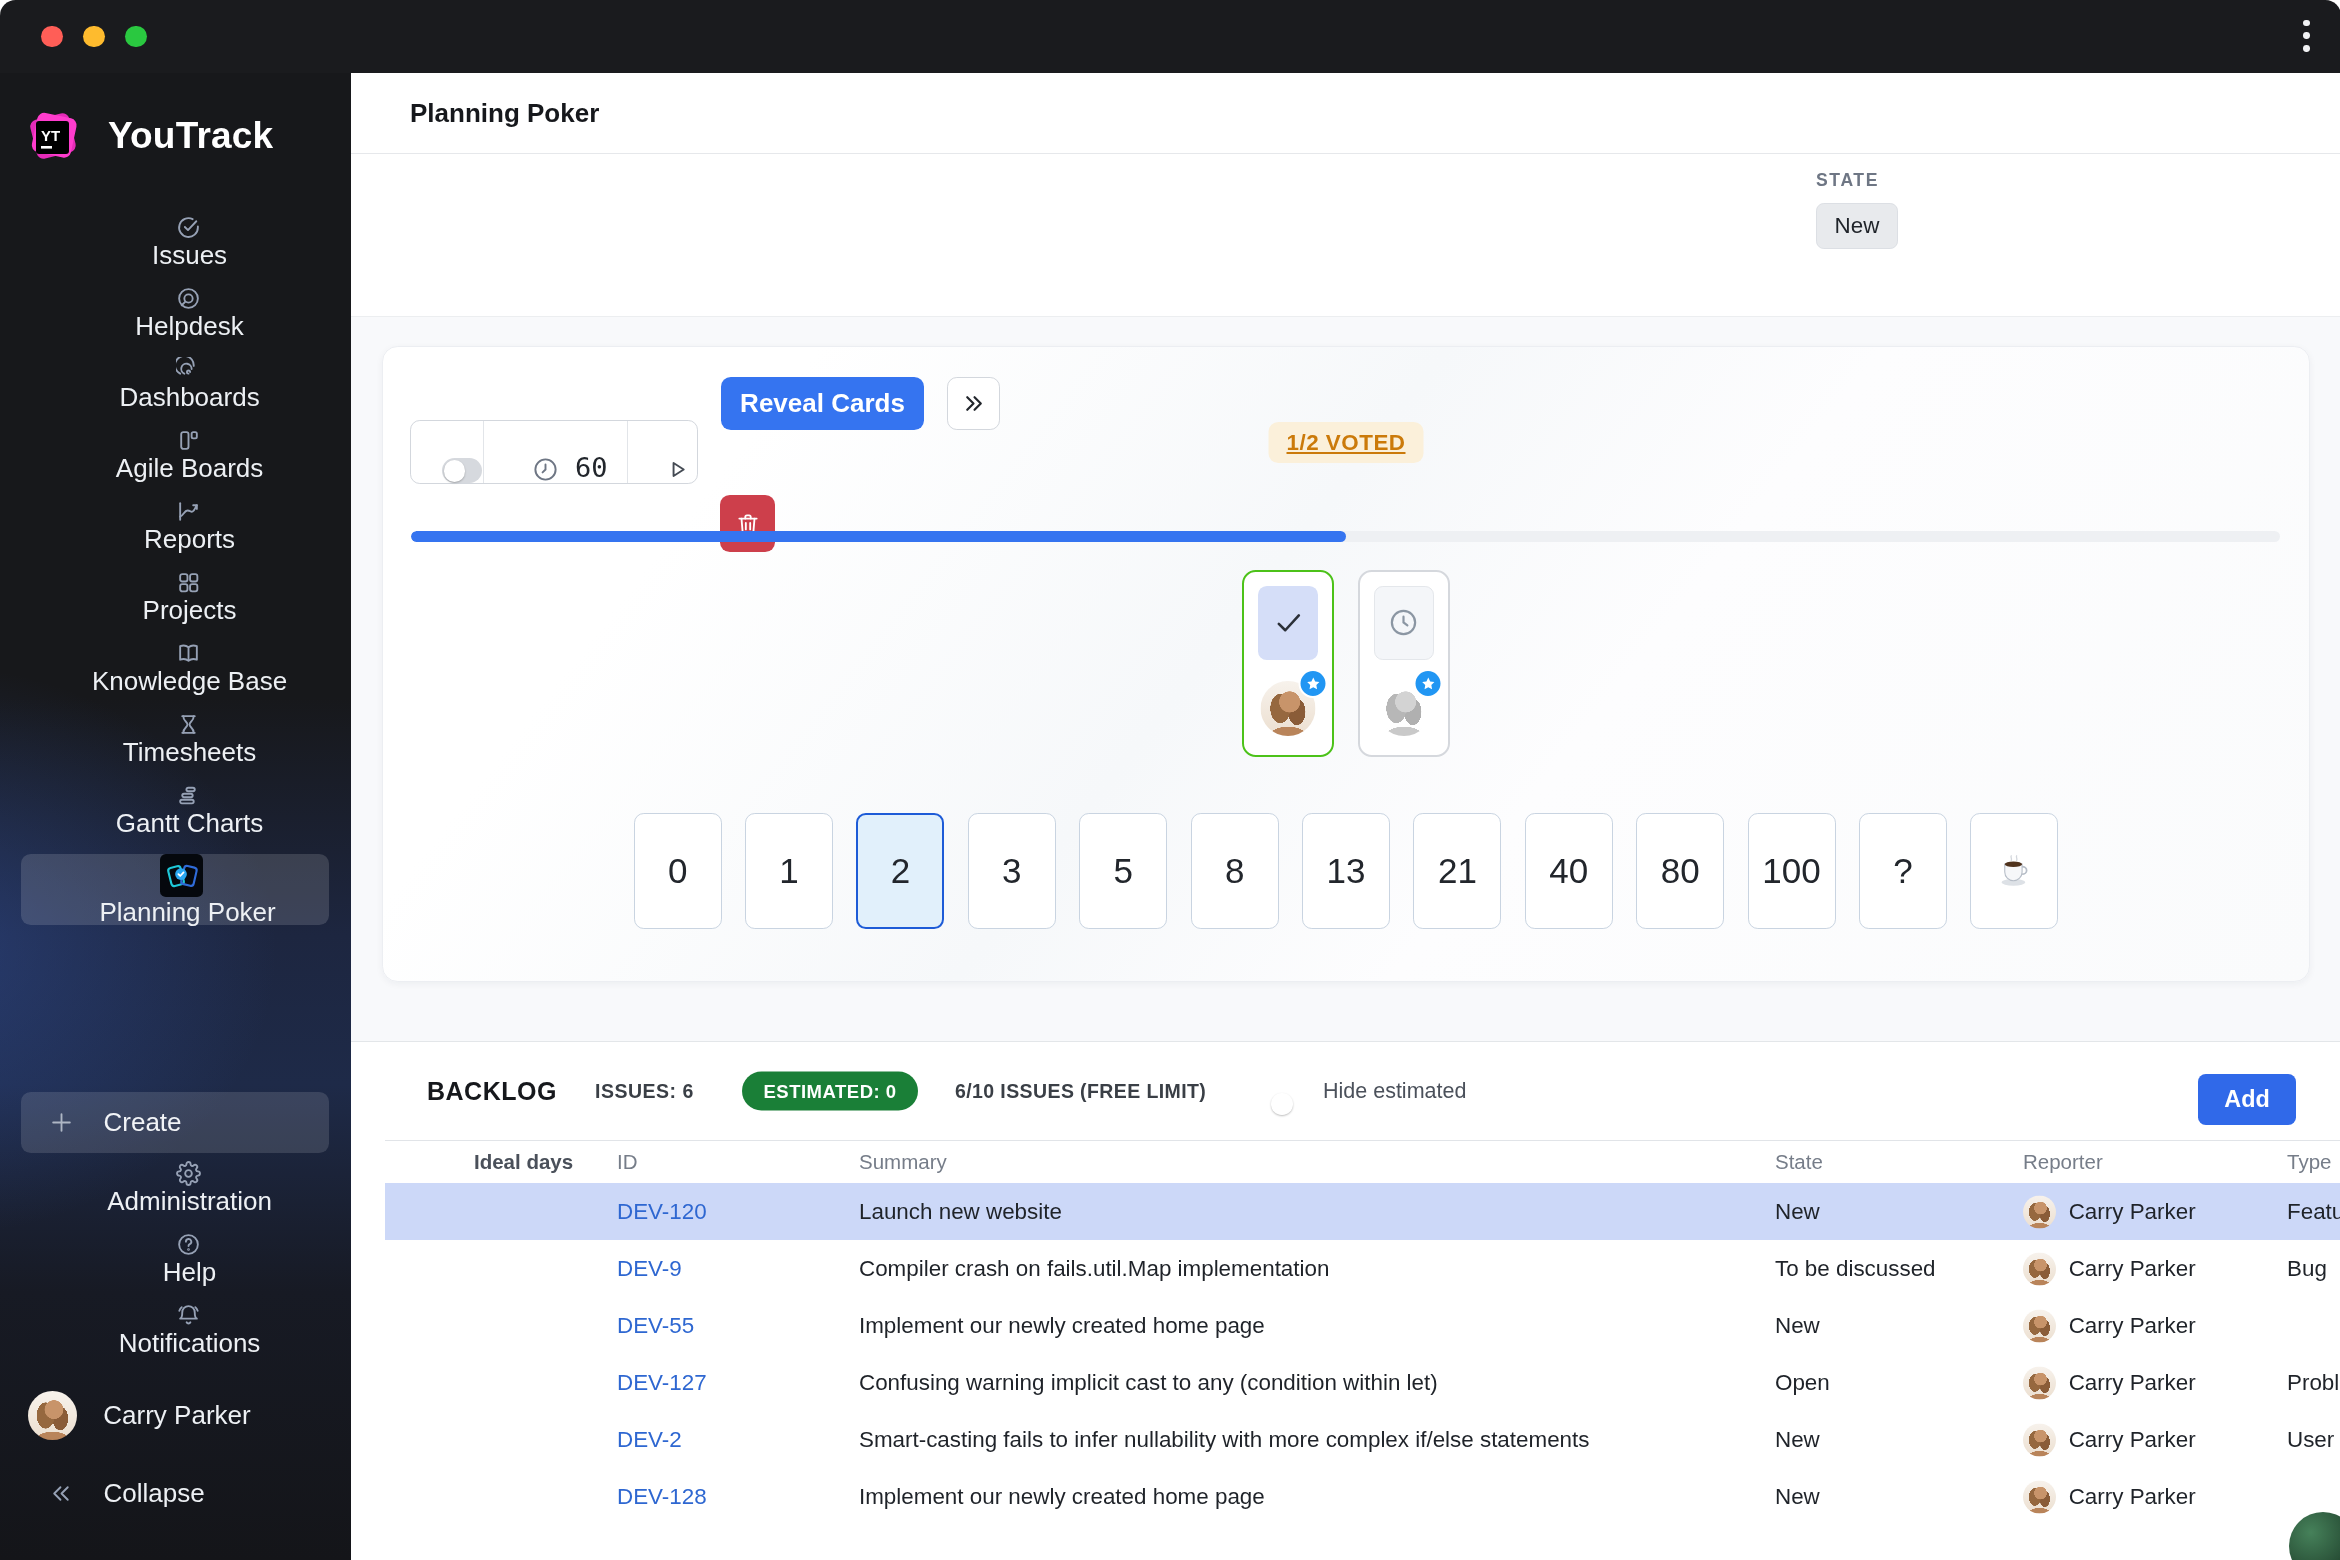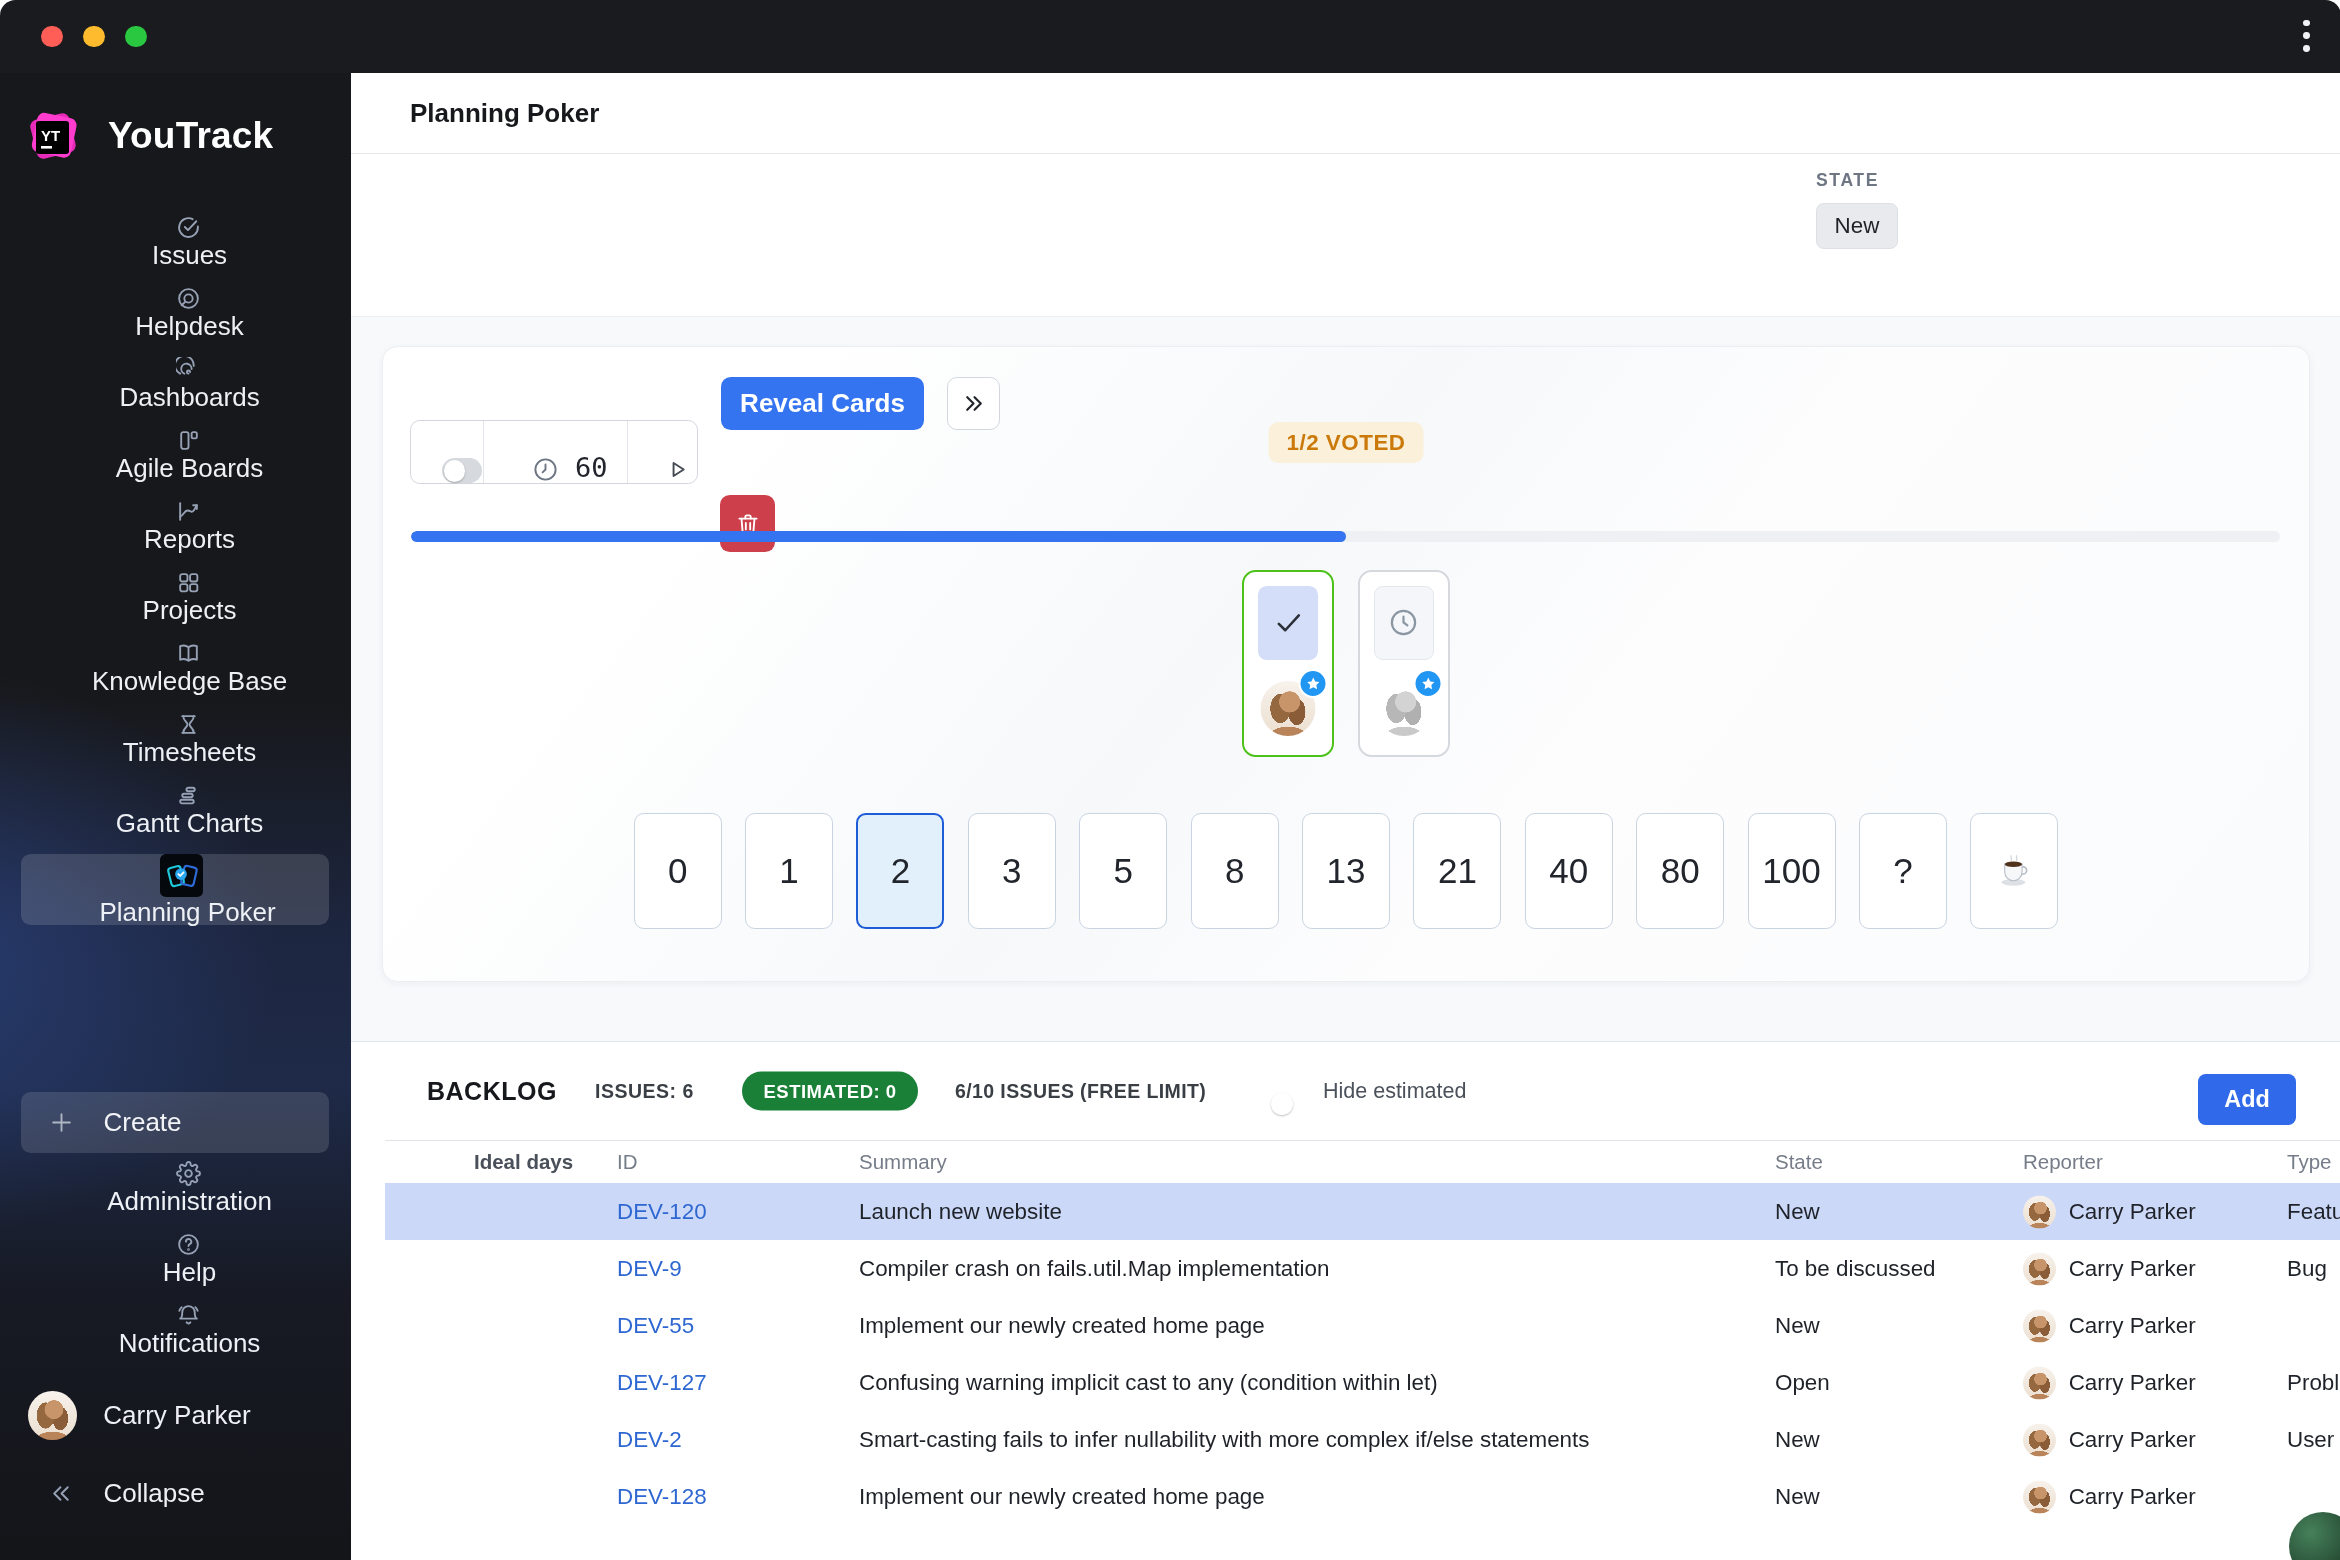--- a/index.html
+++ b/index.html
@@ -98,21 +98,21 @@
               border:1px solid #d3d7dd; border-radius:9.8px; display:flex; align-items:center;
               justify-content:center; cursor:pointer; color:#22262c; }
   .more-btn svg { width:25px; height:25px; }
   .trash-btn { position:absolute; left:337px; top:148px; width:55px; height:57px; background:#cd3f4b;
                border:none; border-radius:9.8px; display:flex; align-items:center; justify-content:center;
                cursor:pointer; color:#ffffff; }
   .trash-btn svg { width:26px; height:26px; }
 
   .voted-badge { position:absolute; top:75px; left:50%; transform:translateX(-50%);
                  height:41px; padding:0 18px; display:flex; align-items:center; background:#fbf0da;
-                 border-radius:9.8px; font-size:22.4px; font-weight:700; letter-spacing:0.5px; color:#cb7a0a; }
+                 border-radius:9.8px; font-size:22.4px; font-weight:700; letter-spacing:0.5px; color:#cb7a0a;text-decoration:underline; }
 
   .progress { position:absolute; left:28px; right:29px; top:184px; height:10.7px; border-radius:5.9px;
               background:#eef0f3; overflow:hidden; }
   .progress .fill { height:100%; border-radius:5.9px; background:#3574f0; }
 
   
   .participants { position:absolute; top:223px; left:0; right:0; display:flex; justify-content:center; gap:23.4px; }
   .pcard-user { position:relative; width:92px; height:187px; border-radius:13.7px; background:#ffffff; }
   .pcard-user.voted { border:2.9px solid #4cc219; }
   .pcard-user.waiting { border:2px solid #d5d8dd; }

